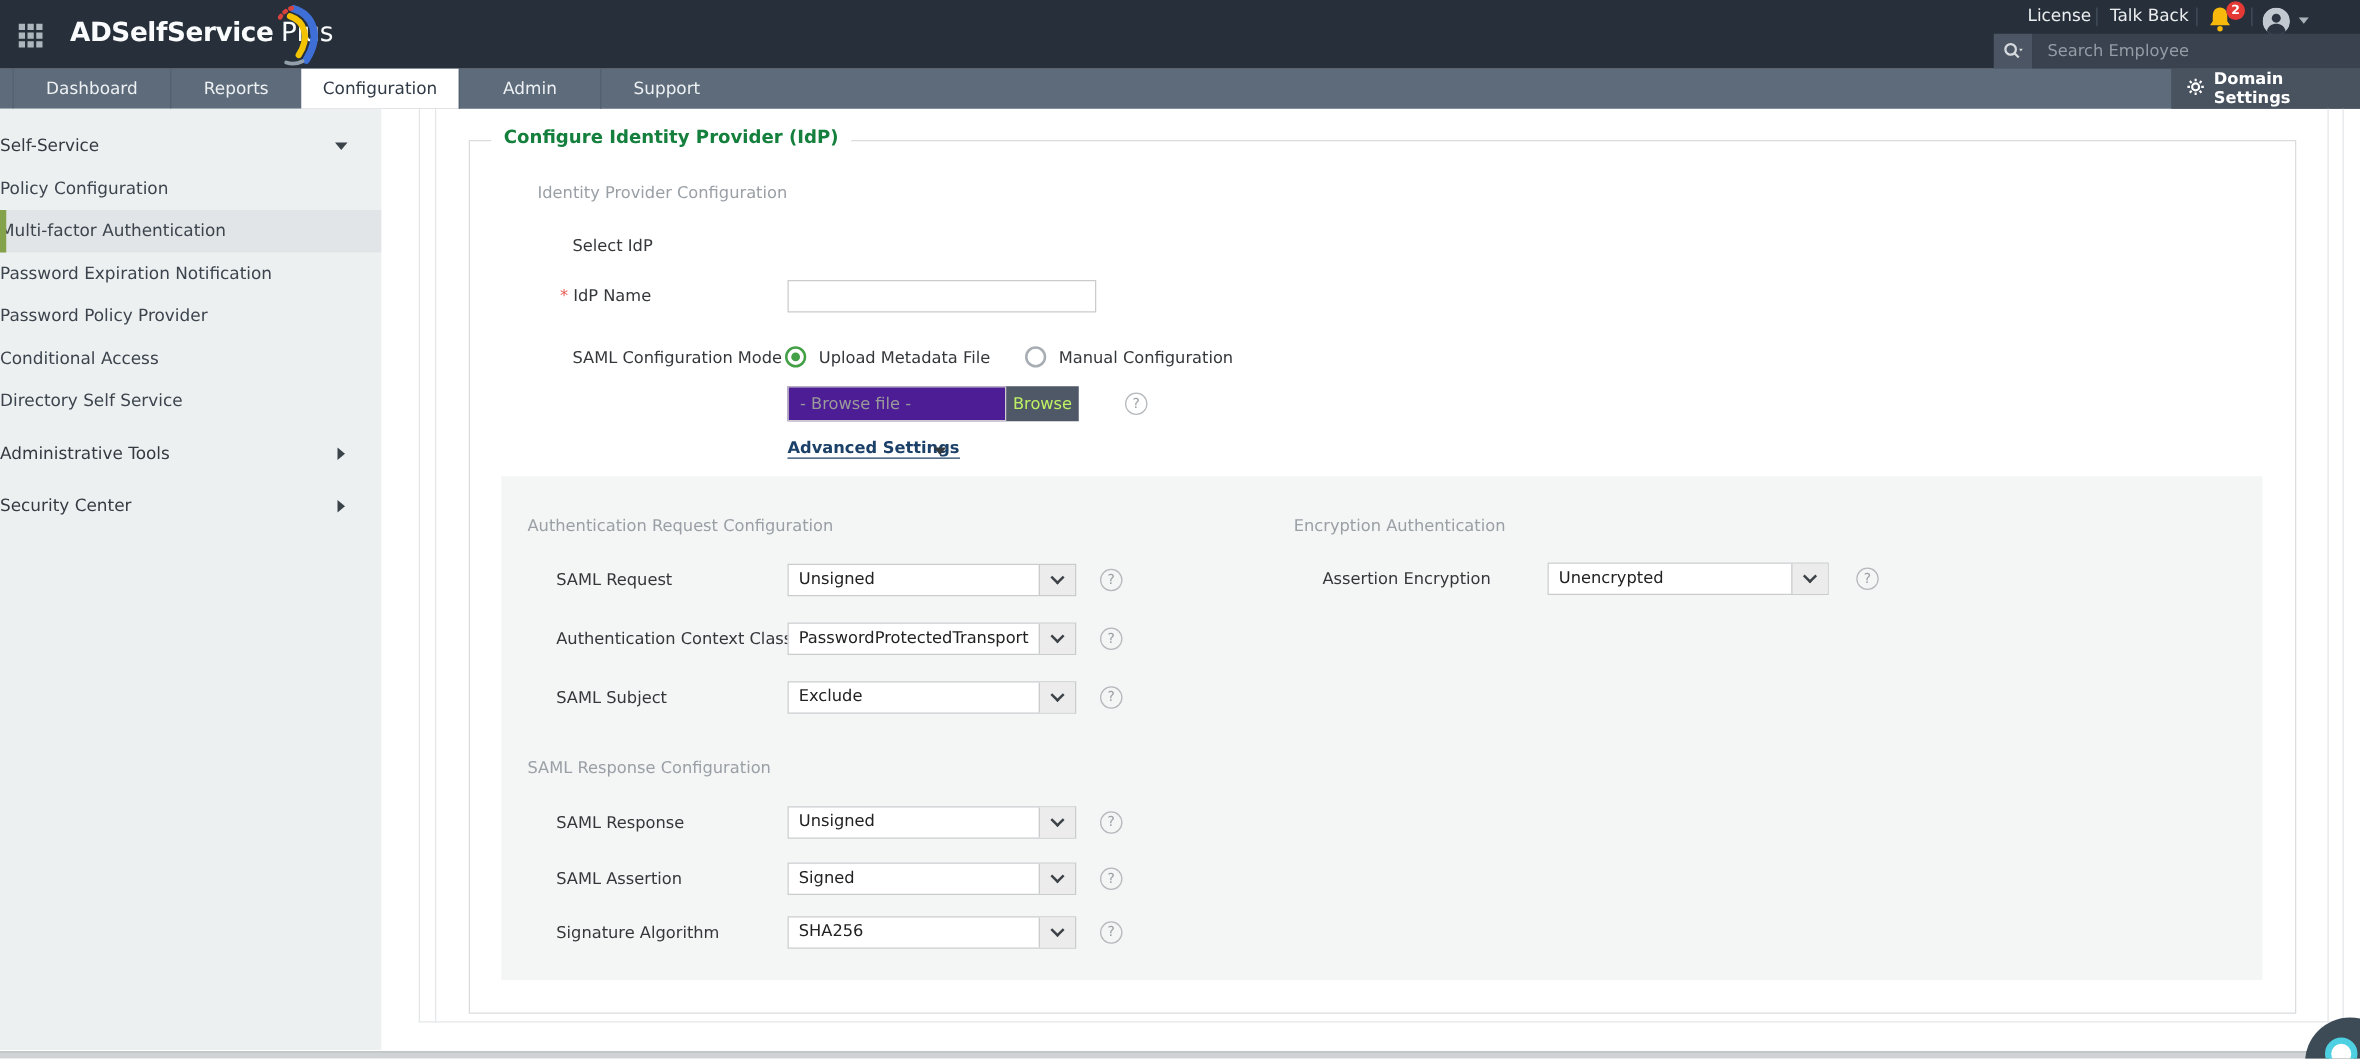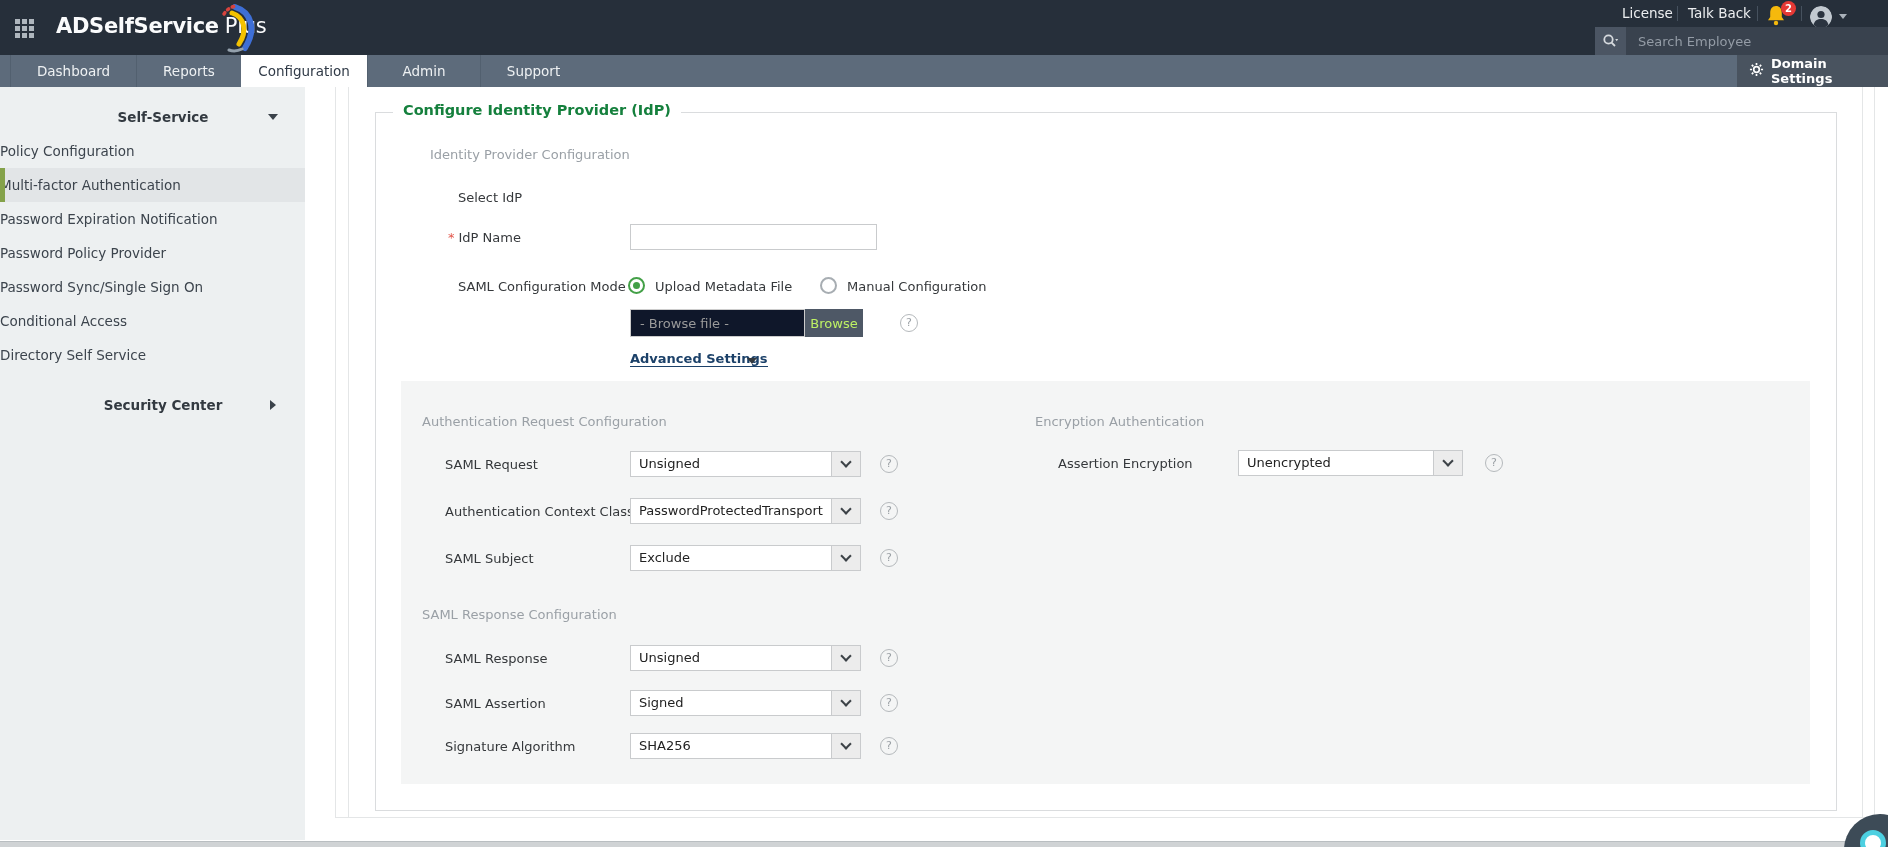--- a/index.html
+++ b/index.html
@@ -36,21 +36,21 @@
     font-size:13.5px; cursor:pointer; border-left:1px solid #52606f; }
   .tab.active { background:#ffffff; color:#303a47; border-left:none; }
   #domain-tab { position:absolute; left:1737px; top:55px; width:151px; height:32px; background:#49535f;
     color:#fff; font-size:13px; font-weight:700; display:flex; align-items:center; gap:7px;
     padding-left:12px; cursor:pointer; }
 
   
   #sidebar { position:absolute; left:0; top:87px; width:305px; height:753px; background:#edf0f1; padding-top:13px; }
   .side-row { position:relative; height:34px; line-height:34px; font-size:13.5px; color:#3c444d;
     cursor:pointer; white-space:nowrap; }
-  .side-head { padding-left:21px; font-weight:700; color:#333a41;text-align:center; }
+  .side-head { font-weight:400; color:#333a41; }
   .side-row.active { background:#e2e5e7; }
   .side-row.active::before { content:""; position:absolute; left:0; top:0; width:5px; height:34px; background:#84a24a; }
   .cd { position:absolute; left:268px; top:14px; width:0; height:0;
     border-left:5px solid transparent; border-right:5px solid transparent; border-top:6px solid #3a424a; }
   .cr { position:absolute; left:270px; top:12px; width:0; height:0;
     border-top:5px solid transparent; border-bottom:5px solid transparent; border-left:6px solid #3a424a; }
   .gap8 { height:8px; }
 
   
   .vline { position:absolute; top:87px; width:1px; height:731px; background:#e4e6e7; }
@@ -66,21 +66,21 @@
   .req { color:#e2574c; margin-right:4px; }
 
   .sel { position:absolute; height:26px; background:#fff; border:1px solid #c9cbcd; display:flex; cursor:pointer; }
   .sel-v { flex:1; line-height:24px; font-size:13px; color:#222; padding:0 8px; white-space:nowrap; overflow:hidden; }
   .sel-c { width:29px; background:#ececec; border-left:1px solid #c9cbcd; display:flex; align-items:center; justify-content:center; }
   .chev { width:8px; height:8px; border-right:2px solid #3c4247; border-bottom:2px solid #3c4247;
     transform:rotate(45deg); margin-top:-4px; }
 
   .tinput { position:absolute; height:26px; background:#fff; border:1px solid #c9cbcd; font-size:13px;
     color:#222; padding:0 8px; outline:none; font-family:inherit; }
-  #browse-input { position:absolute; left:630px; top:309px; width:175px; height:28px; background:#0f172a;
+  #browse-input { position:absolute; left:630px; top:309px; width:175px; height:28px; background:#4c1d95;
     border:1px solid #cccccc; color:#999; font-size:13px; padding:0 9px; outline:none; font-family:inherit; }
   #browse-input::placeholder { color:#9a9a9a; opacity:1; }
   #browse-btn { position:absolute; left:805px; top:309px; width:58px; height:28px; background:#4e5866;
     color:#bef264; font-size:13px; border:none; cursor:pointer; font-family:inherit; }
 
   .help { position:absolute; width:18px; height:18px; border:1px solid #b5b9bc; border-radius:50%;
     color:#9aa0a5; font-size:11px; line-height:16px; text-align:center; cursor:pointer; background:transparent; }
 
   .radio { position:absolute; width:17px; height:17px; border-radius:50%; background:#fff; cursor:pointer; }
   .radio.on { border:2px solid #43a047; }
@@ -184,24 +184,27 @@
 
   <div id="sidebar">
     <div class="side-row side-head">
       <span>Self-Service</span>
       <span class="cd"></span>
     </div>
     <div class="side-row"><span>Policy Configuration</span></div>
     <div class="side-row active"><span>Multi-factor Authentication</span></div>
     <div class="side-row"><span>Password Expiration Notification</span></div>
     <div class="side-row"><span>Password Policy Provider</span></div>
-    <div class="side-row"><span>Password Sync/Single Sign On</span></div>
     <div class="side-row"><span>Conditional Access</span></div>
     <div class="side-row"><span>Directory Self Service</span></div>
     <div class="gap8"></div>
+    <div class="side-row side-head">
+      <span>Administrative Tools</span>
+      <span class="cr"></span>
+    </div>
     <div class="gap8"></div>
     <div class="side-row side-head">
       <span>Security Center</span>
       <span class="cr"></span>
     </div>
   </div>
 
   <div class="vline" style="left:335px;"></div>
   <div class="vline" style="left:348px;"></div>
   <div class="vline" style="left:1862px;"></div>

